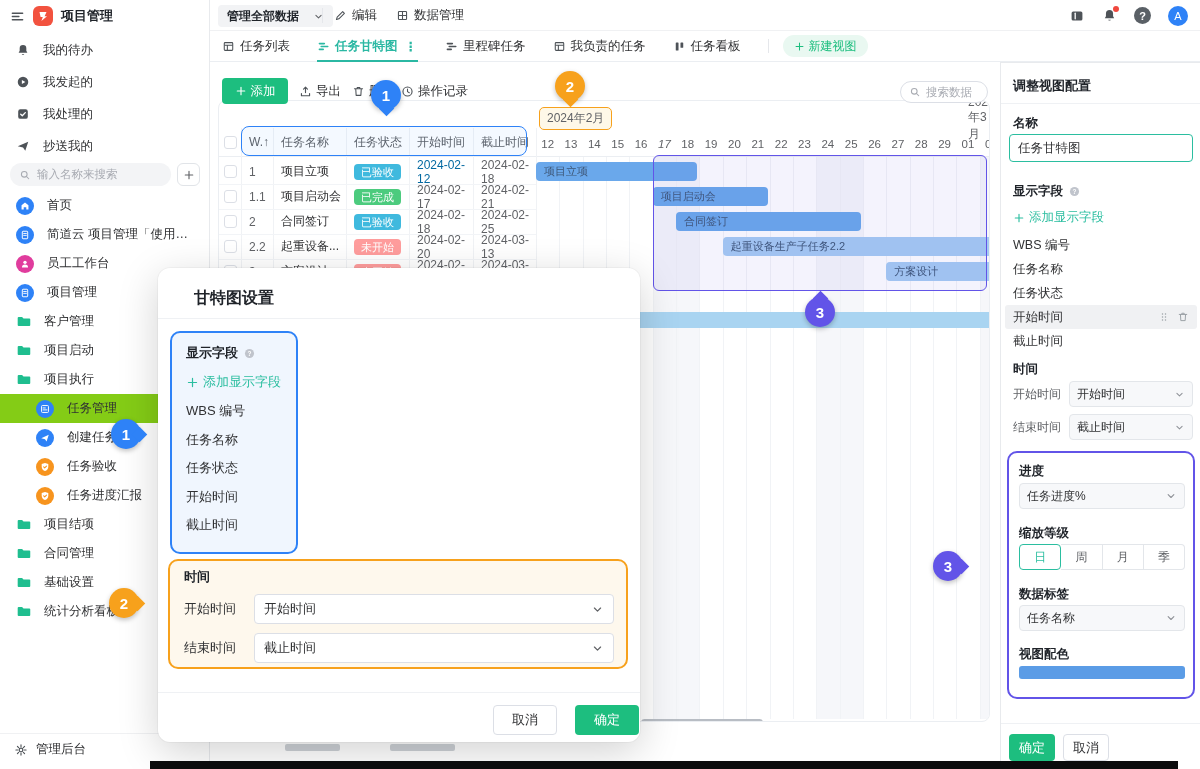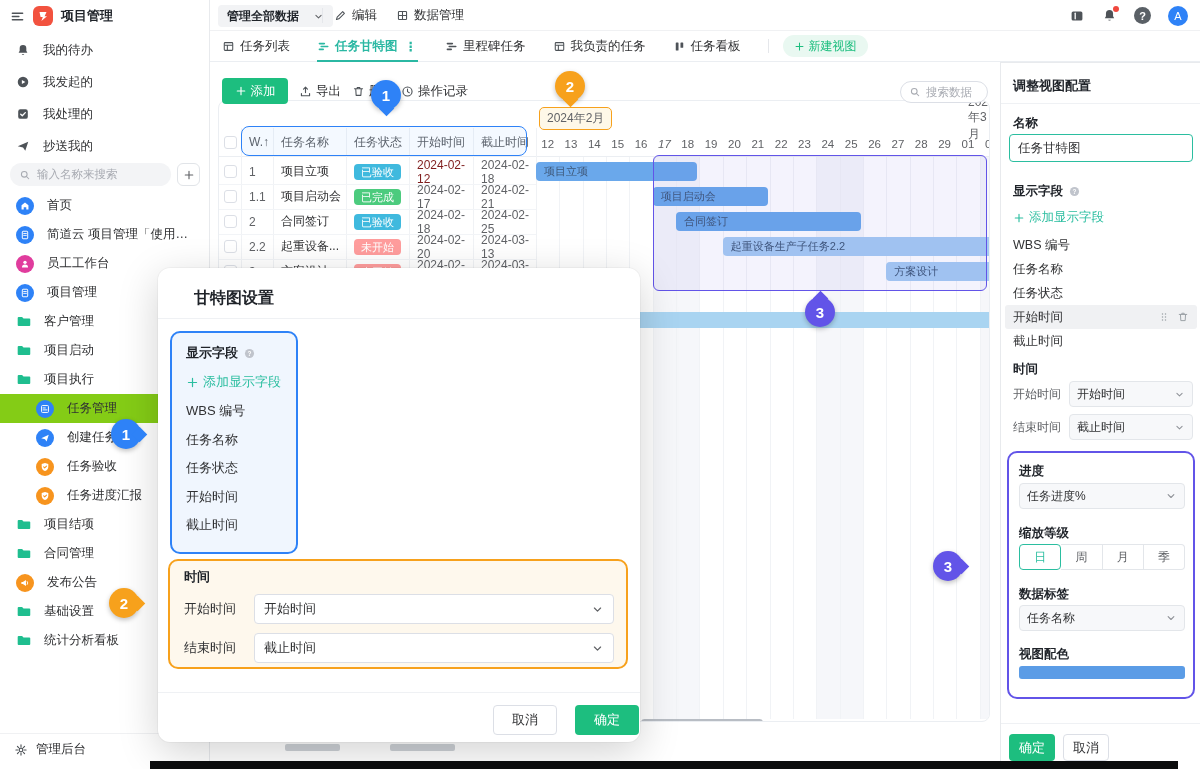--- a/index.html
+++ b/index.html
@@ -322,31 +322,20 @@
           </span>
           <span style="white-space: nowrap; overflow: hidden; text-overflow: ellipsis; max-width: 150px;">项目结项</span>
         </div>
         <div class="sb-item">
           <span style="display: flex;">
             <svg width="15" height="15" viewBox="0 0 16 16" fill="none">
               <path d="M1.8 4.2a1 1 0 0 1 1-1h3.7L8 4.7h6.2a1 1 0 0 1 1 1v6.1a1 1 0 0 1-1 1H2.8a1 1 0 0 1-1-1z" fill="#1FBE8F"></path>
             </svg>
           </span>
           <span style="white-space: nowrap; overflow: hidden; text-overflow: ellipsis; max-width: 150px;">合同管理</span>
-        </div>
-        <div class="sb-item">
-          <span class="circle-ic" style="background: rgb(247, 148, 30);">
-            <span style="display: flex;">
-              <svg width="12" height="12" viewBox="0 0 16 16" fill="none">
-                <path d="M3.2 6.6v2.8h1.9l4.2 2.6V4L5.1 6.6H3.2z" fill="#fff"></path>
-                <path d="M11 6a3 3 0 0 1 0 4" stroke="#fff" stroke-width="1.2" stroke-linecap="round" stroke-linejoin="round"></path>
-              </svg>
-            </span>
-          </span>
-          <span style="white-space: nowrap; overflow: hidden; text-overflow: ellipsis; max-width: 150px;">发布公告</span>
         </div>
         <div class="sb-item">
           <span style="display: flex;">
             <svg width="15" height="15" viewBox="0 0 16 16" fill="none">
               <path d="M1.8 4.2a1 1 0 0 1 1-1h3.7L8 4.7h6.2a1 1 0 0 1 1 1v6.1a1 1 0 0 1-1 1H2.8a1 1 0 0 1-1-1z" fill="#1FBE8F"></path>
             </svg>
           </span>
           <span style="white-space: nowrap; overflow: hidden; text-overflow: ellipsis; max-width: 150px;">基础设置</span>
         </div>
         <div class="sb-item">
@@ -596,21 +585,21 @@
       <div class="gc-colsep" style="left: 127px;"></div>
       <div class="gc-colsep" style="left: 190px;"></div>
       <div class="gc-colsep" style="left: 254px;"></div>
       <div class="gc-colsep" style="left: 317px;"></div>
       <div class="chkbox" style="left: 5px; top: 64px;"></div>
       <div class="td-cell" style="left: 30px; top: 58px; width: 26px; justify-content: flex-start; color: rgb(96, 98, 102);">1</div>
       <div class="td-cell" style="left: 62px; top: 58px; width: 66px;">项目立项</div>
       <div class="td-cell" style="left: 135px; top: 58px; width: 58px;">
         <span class="status-pill" style="background: rgb(63, 185, 222);">已验收</span>
       </div>
-      <div class="td-cell" style="left: 198px; top: 58px; width: 58px; color: #7f1d1d;">2024-02-12</div>
+      <div class="td-cell" style="left: 198px; top: 58px; width: 58px; color: #0369a1;">2024-02-12</div>
       <div class="td-cell" style="left: 262px; top: 58px; width: 58px; color: rgb(96, 98, 102);">2024-02-18</div>
       <div class="row-line" style="top: 83px;"></div>
       <div class="chkbox" style="left: 5px; top: 89px;"></div>
       <div class="td-cell" style="left: 30px; top: 83px; width: 26px; justify-content: flex-start; color: rgb(96, 98, 102);">1.1</div>
       <div class="td-cell" style="left: 62px; top: 83px; width: 66px;">项目启动会</div>
       <div class="td-cell" style="left: 135px; top: 83px; width: 58px;">
         <span class="status-pill" style="background: rgb(76, 203, 126);">已完成</span>
       </div>
       <div class="td-cell" style="left: 198px; top: 83px; width: 58px; color: rgb(96, 98, 102);">2024-02-17</div>
       <div class="td-cell" style="left: 262px; top: 83px; width: 58px; color: rgb(96, 98, 102);">2024-02-21</div>

